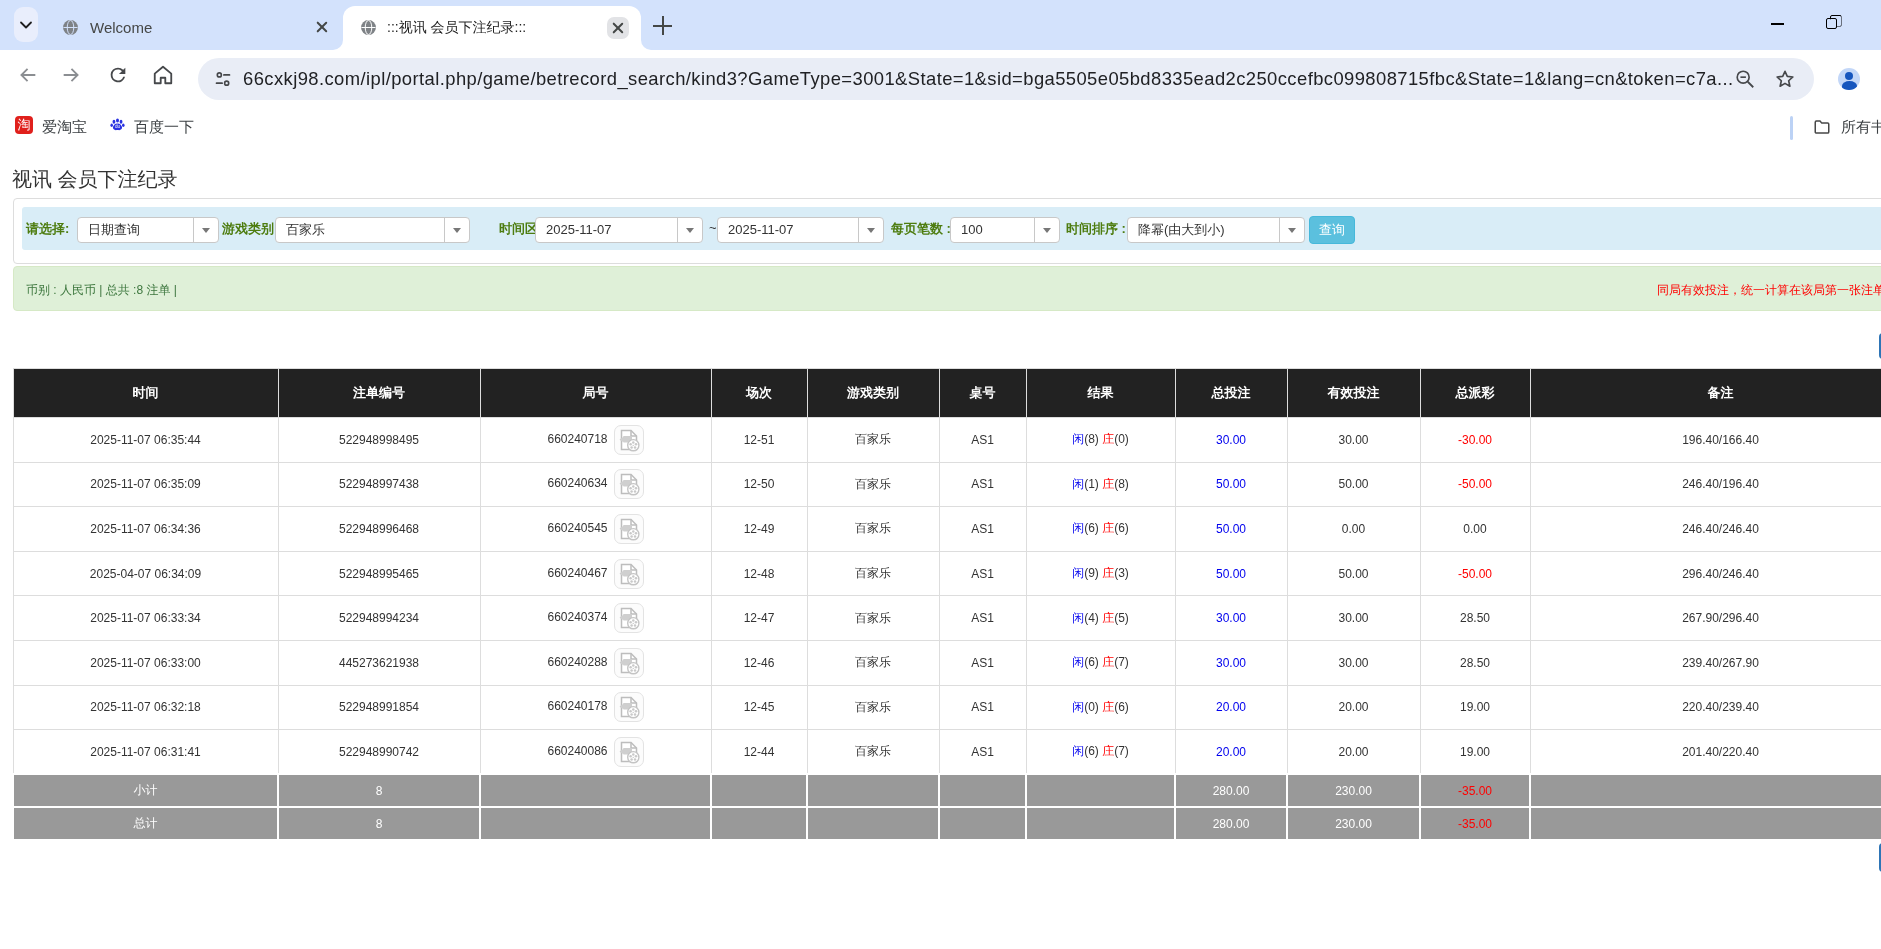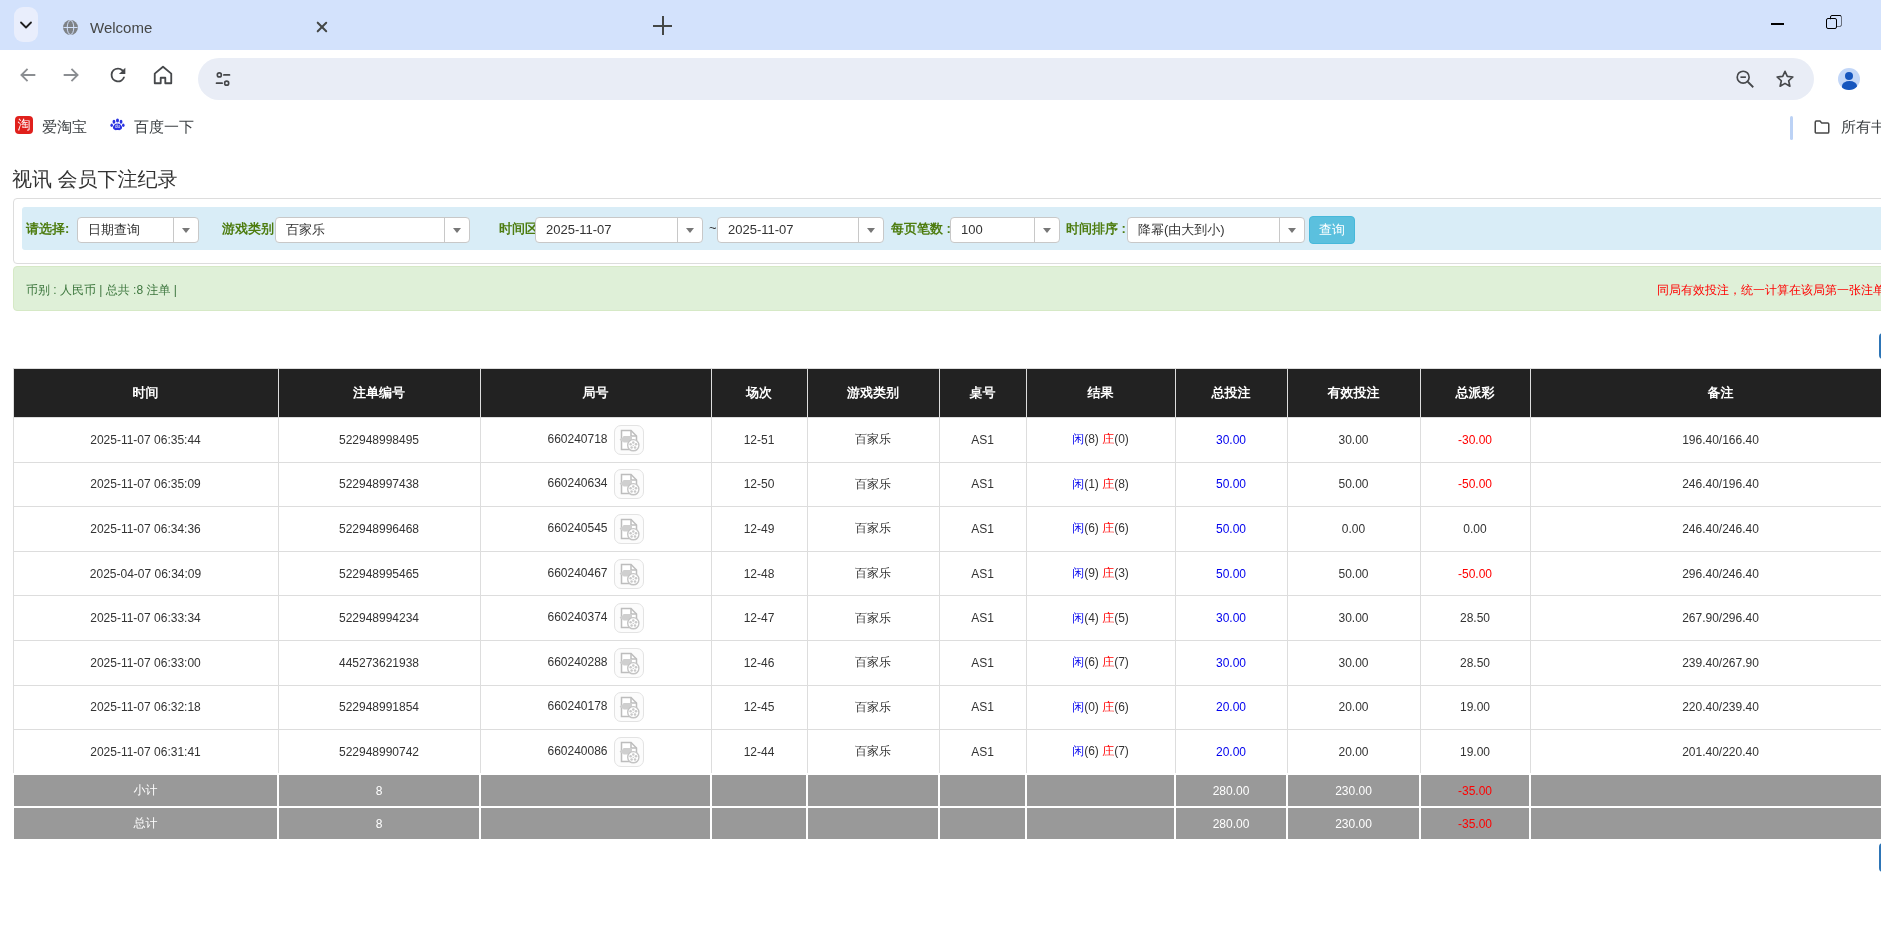--- a/index.html
+++ b/index.html
@@ -89,20 +89,34 @@
   <svg class="tab-globe" style="left:62px;top:19px" width="17" height="17" viewBox="0 0 24 24">
         <circle cx="12" cy="12" r="10.5" fill="#7e8286"></circle>
         <g stroke="#d3e2fc" stroke-width="1.4" fill="none">
           <path d="M2 12h20"></path>
           <ellipse cx="12" cy="12" rx="4.6" ry="10"></ellipse>
           <path d="M3.2 6.7c4.6 2.4 13 2.4 17.6 0M3.2 17.3c4.6-2.4 13-2.4 17.6 0" stroke-width="0"></path>
         </g>
       </svg>
   <div id="tab1-title">Welcome</div>
   <div class="closex" style="left:315px;top:20px"></div>
+  <div id="tab2">
+    <div class="footL"></div>
+        <div class="footR"></div>
+    <svg class="tab-globe" style="left:17px;top:13px" width="17" height="17" viewBox="0 0 24 24">
+          <circle cx="12" cy="12" r="10.5" fill="#7e8286"></circle>
+          <g stroke="#ffffff" stroke-width="1.4" fill="none">
+            <path d="M2 12h20"></path>
+            <ellipse cx="12" cy="12" rx="4.6" ry="10"></ellipse>
+          </g>
+        </svg>
+    <div id="tab2-title">:::视讯 会员下注纪录:::</div>
+    <div style="position:absolute;left:264px;top:11px;width:22px;height:22px;background:#e2e3e6;border-radius:7px"></div>
+    <div class="closex" style="left:268px;top:15px"></div>
+  </div>
   <div id="plusbtn"></div>
   <div id="winmin"></div>
   <div id="winrest"></div>
 </div>
 
 <div id="toolbar">
   <svg class="tbico" style="left:17px" width="22" height="22" viewBox="0 0 24 24">
         <path d="M20 12H4.8M11.5 5.3L4.8 12l6.7 6.7" fill="none" stroke="#8b8e92" stroke-width="2"></path>
       </svg>
   <svg class="tbico" style="left:60px" width="22" height="22" viewBox="0 0 24 24">
@@ -116,20 +130,21 @@
       </svg>
   <div id="omnibox">
     <svg style="position:absolute;left:14px;top:10px" width="22" height="22" viewBox="0 0 24 24">
           <g fill="#46484b">
             <circle cx="8" cy="7.5" r="2.2" fill="none" stroke="#46484b" stroke-width="1.8"></circle>
             <rect x="12" y="6.6" width="8" height="1.9" rx="1"></rect>
             <circle cx="16" cy="16.5" r="2.2" fill="none" stroke="#46484b" stroke-width="1.8"></circle>
             <rect x="4" y="15.6" width="8" height="1.9" rx="1"></rect>
           </g>
         </svg>
+    <div id="urltext">66cxkj98.com/ipl/portal.php/game/betrecord_search/kind3?GameType=3001&amp;State=1&amp;sid=bga5505e05bd8335ead2c250ccefbc099808715fbc&amp;State=1&amp;lang=cn&amp;token=c7a...</div>
     <svg style="position:absolute;left:1536px;top:10px" width="22" height="22" viewBox="0 0 24 24">
           <g fill="none" stroke="#46484b" stroke-width="1.8">
             <circle cx="10" cy="10" r="6.5"></circle>
             <path d="M15 15 L21 21" stroke-width="2"></path>
             <path d="M7 10 h6"></path>
           </g>
         </svg>
     <svg style="position:absolute;left:1576px;top:10px" width="22" height="22" viewBox="0 0 24 24">
           <path d="M12 3.6l2.5 5.6 6.1.6-4.6 4.1 1.3 6-5.3-3.1-5.3 3.1 1.3-6-4.6-4.1 6.1-.6z" fill="none" stroke="#46484b" stroke-width="1.8" stroke-linejoin="round"></path>
         </svg>
@@ -157,21 +172,21 @@
         <path d="M3 5.5C3 4.7 3.7 4 4.5 4h4.9l2 2.5h8.1c.8 0 1.5.7 1.5 1.5v10.5c0 .8-.7 1.5-1.5 1.5h-15C3.7 20 3 19.3 3 18.5V5.5z" fill="none" stroke="#474747" stroke-width="2" stroke-linejoin="round"></path>
       </svg>
   <div id="allbm">所有书</div>
 </div>
 
 <div id="page">
   <div id="ptitle">视讯 会员下注纪录</div>
   <div id="filterbox">
     <div id="fstrip">
       <div class="flabel" style="left:4px">请选择:</div>
-      <div class="combo" style="left:55px;width:122px">
+      <div class="combo" style="left:55px;width:142px">
             <div class="ctext">日期查询</div>
             <div class="carr"></div>
           </div>
       <div class="flabel" style="left:200px">游戏类别</div>
       <div class="combo" style="left:253px;width:195px">
             <div class="ctext">百家乐</div>
             <div class="carr"></div>
           </div>
       <div class="flabel" style="left:477px">时间区间:</div>
       <div class="combo" style="left:513px;width:168px">

